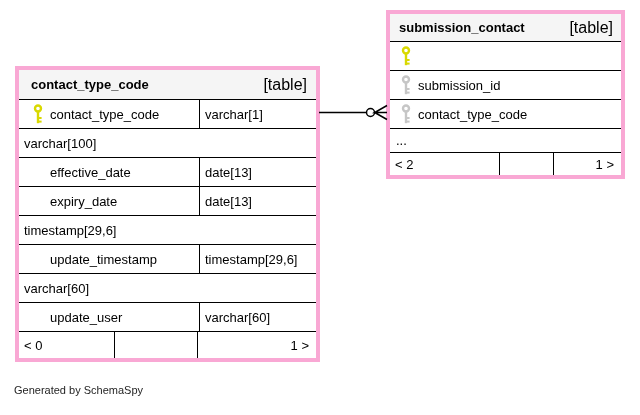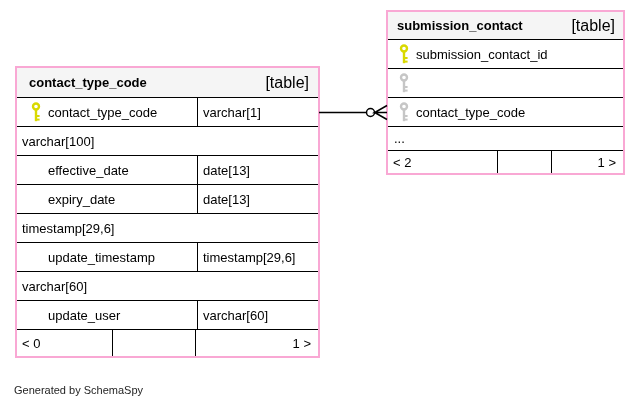--- a/index.html
+++ b/index.html
@@ -10,21 +10,21 @@
   .canvas {
     position: relative;
     width: 640px;
     height: 415px;
     background: #ffffff;
     overflow: hidden;
   }
   .tbl {
     position: absolute;
     background: #ffffff;
-    border: 2px solid #f9a8d4;
+    border: 4px solid #f9a8d4;
     box-sizing: border-box;
     font-size: 13px;
     color: #000000;
   }
   .tbl-left  { left: 15px;  top: 66px;  width: 305px; }
   .tbl-right { left: 386px; top: 10px;  width: 239px; }
   .thead {
     display: flex;
     justify-content: space-between;
     align-items: center;
@@ -190,34 +190,34 @@
     <div class="trow">
       <div class="cell name">
         <span class="key pk">
             <svg width="12" height="20" viewBox="0 0 12 20">
               <circle cx="6" cy="4.5" r="3" fill="none" stroke="currentColor" stroke-width="2.4"></circle>
               <line x1="6" y1="7.5" x2="6" y2="19.2" stroke="currentColor" stroke-width="2.4"></line>
               <line x1="6" y1="14" x2="9.6" y2="14" stroke="currentColor" stroke-width="2"></line>
               <line x1="6" y1="17.6" x2="9.6" y2="17.6" stroke="currentColor" stroke-width="2"></line>
             </svg>
           </span>
-        <span>submission_contact_id</span>
       </div>
     </div>
 
     <div class="trow">
       <div class="cell name">
         <span class="key fk">
             <svg width="12" height="20" viewBox="0 0 12 20">
               <circle cx="6" cy="4.5" r="3" fill="none" stroke="currentColor" stroke-width="2.4"></circle>
               <line x1="6" y1="7.5" x2="6" y2="19.2" stroke="currentColor" stroke-width="2.4"></line>
               <line x1="6" y1="14" x2="9.6" y2="14" stroke="currentColor" stroke-width="2"></line>
               <line x1="6" y1="17.6" x2="9.6" y2="17.6" stroke="currentColor" stroke-width="2"></line>
             </svg>
           </span>
+        <span>submission_id</span>
       </div>
     </div>
 
     <div class="trow">
       <div class="cell name">
         <span class="key fk">
             <svg width="12" height="20" viewBox="0 0 12 20">
               <circle cx="6" cy="4.5" r="3" fill="none" stroke="currentColor" stroke-width="2.4"></circle>
               <line x1="6" y1="7.5" x2="6" y2="19.2" stroke="currentColor" stroke-width="2.4"></line>
               <line x1="6" y1="14" x2="9.6" y2="14" stroke="currentColor" stroke-width="2"></line>

